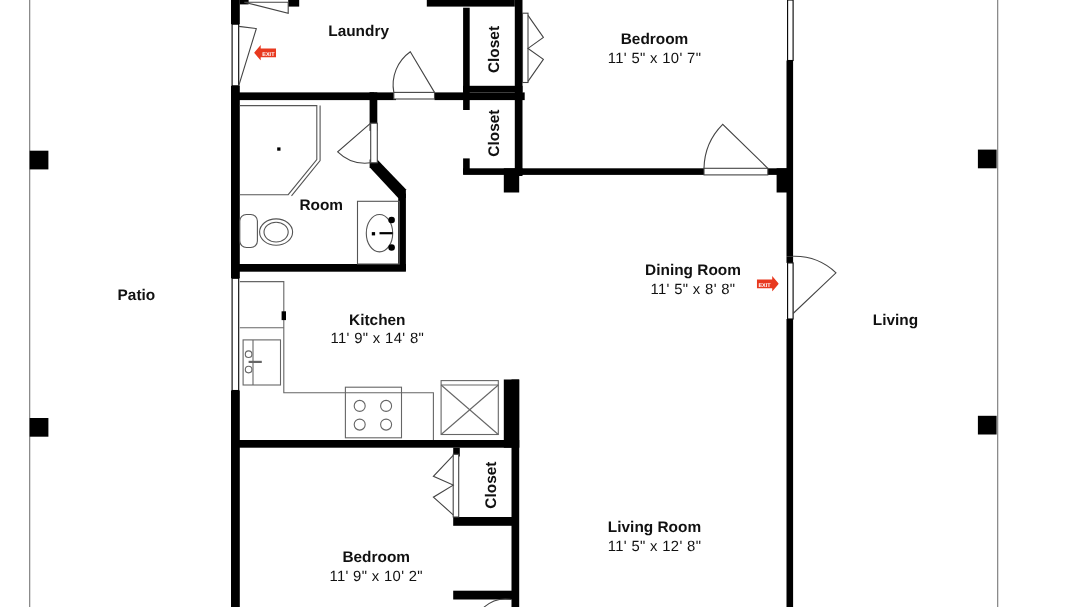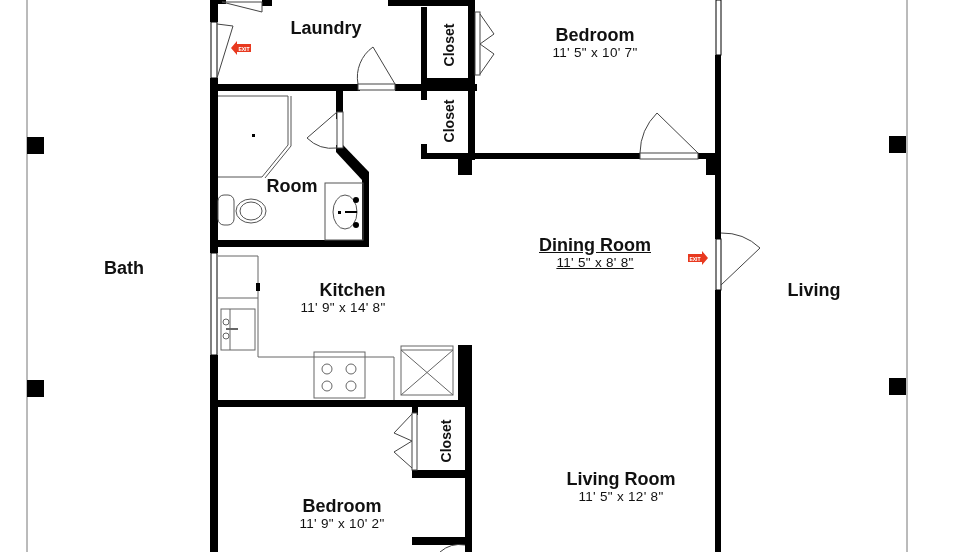--- a/index.html
+++ b/index.html
@@ -1,19 +1,19 @@
 <!DOCTYPE html>
 <html><head>
 <meta charset="utf-8">
 <style>
   html, body { margin:0; padding:0; background:#ffffff; }
   body { width:970px; height:552px; overflow:hidden; position:relative; font-family:"Liberation Sans", sans-serif; }
   #plan { position:absolute; left:0; top:0; width:970px; height:552px; }
   .lbl { position:absolute; transform:translate(-50%,-50%); text-align:center; white-space:nowrap; color:#111; }
-  .lbl .name { font-weight:bold; font-size:18px; display:block; line-height:18px; }
+  .lbl .name { font-weight:bold; font-size:14px; display:block; line-height:18px; }
   .lbl .dim { font-size:13.5px; display:block; line-height:18px; letter-spacing:0.3px; }
   .vlbl { position:absolute; transform:translate(-50%,-50%) rotate(-90deg); font-weight:bold; font-size:14px; color:#111; white-space:nowrap; }
   .exit { position:absolute; }
 </style>
 </head>
 <body>
 
 <svg id="plan" viewBox="0 0 970 552" xmlns="http://www.w3.org/2000/svg">
 
   <g>
@@ -157,36 +157,36 @@
 </div>
 <div class="lbl" style="left:595px;top:44px;">
   <span class="name">Bedroom</span>
   <span class="dim">11' 5" x 10' 7"</span>
 </div>
 <div class="vlbl" style="left:449px;top:45px;">Closet</div>
 <div class="vlbl" style="left:449px;top:121px;">Closet</div>
 <div class="lbl" style="left:292px;top:186px;">
   <span class="name">Room</span>
 </div>
-<div class="lbl" style="left:595px;top:254px;text-decoration:underline;">
+<div class="lbl" style="left:630px;top:254px;">
   <span class="name">Dining Room</span>
   <span class="dim">11' 5" x 8' 8"</span>
 </div>
-<div class="lbl" style="left:343px;top:299px;text-align:right;">
+<div class="lbl" style="left:343px;top:299px;">
   <span class="name">Kitchen</span>
   <span class="dim">11' 9" x 14' 8"</span>
 </div>
 <div class="lbl" style="left:124px;top:268px;">
-  <span class="name">Bath</span>
+  <span class="name">Patio</span>
 </div>
 <div class="lbl" style="left:814px;top:290px;">
   <span class="name">Living</span>
 </div>
 <div class="vlbl" style="left:446px;top:441px;">Closet</div>
-<div class="lbl" style="left:595px;top:488px;margin-left:26px;">
+<div class="lbl" style="left:595px;top:488px;">
   <span class="name">Living Room</span>
   <span class="dim">11' 5" x 12' 8"</span>
 </div>
 <div class="lbl" style="left:342px;top:515px;">
   <span class="name">Bedroom</span>
   <span class="dim">11' 9" x 10' 2"</span>
 </div>
 
 <svg class="exit" style="left:231px;top:41px;" width="20" height="14" viewBox="0 0 20 14">
   <polygon points="0,7 6,0 6,3 20,3 20,11 6,11 6,14" fill="#e8391f"></polygon>

